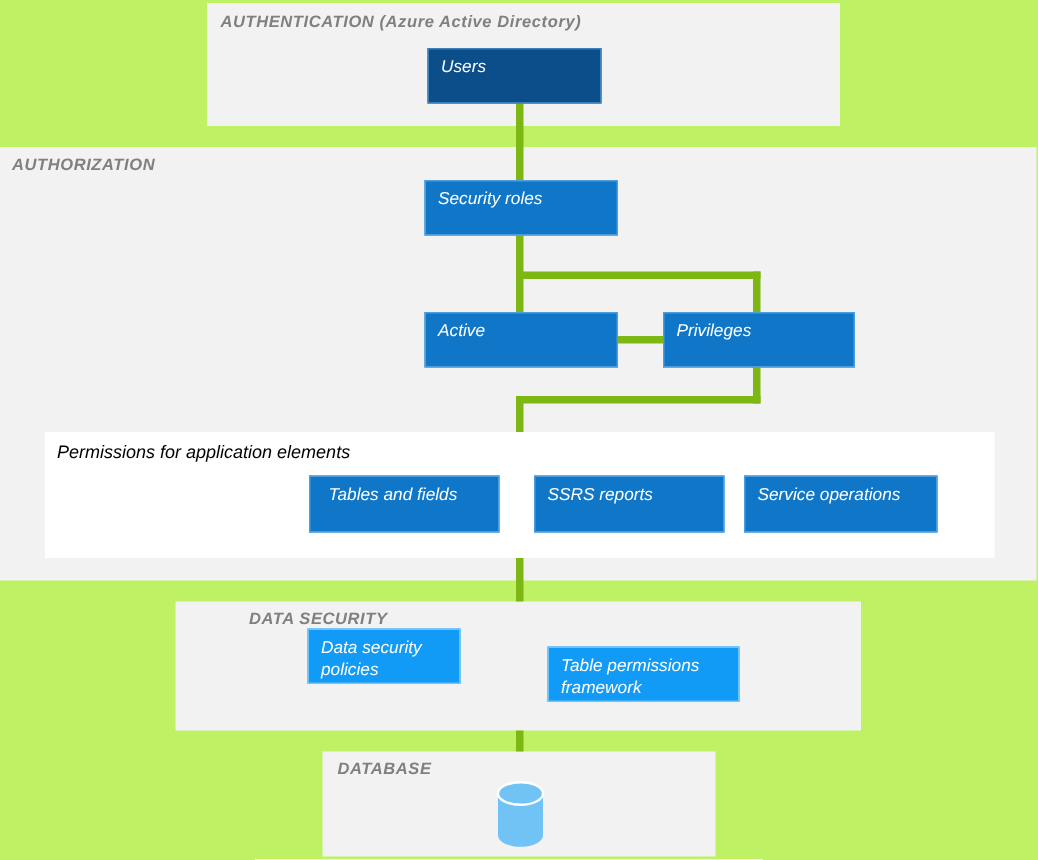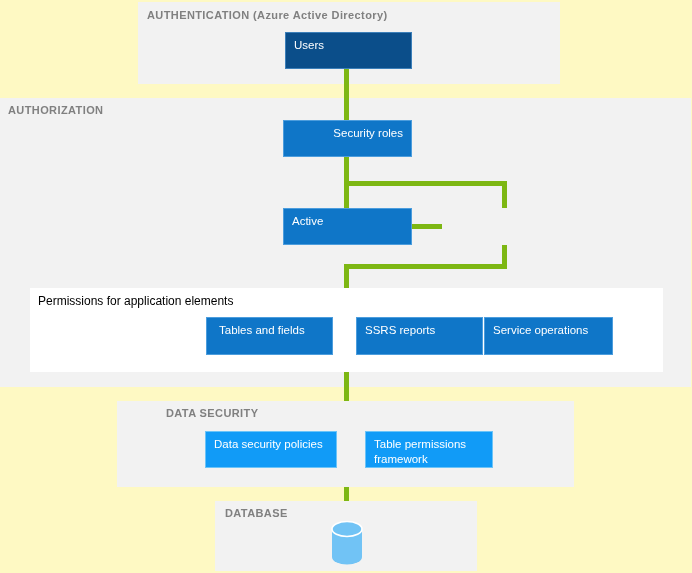--- a/index.html
+++ b/index.html
@@ -1,19 +1,20 @@
 <!DOCTYPE html>
 <html><head>
 <meta charset="utf-8">
 <style>
   html,body { margin:0; padding:0; background:#ffffff; }
   body { font-family: "Liberation Sans", sans-serif; }
   #canvas {
-    position:relative; width:692px; height:573px; background:#fef9c3;
+    position:relative; width:692px; height:573px; background:#bef264;
     overflow:hidden;
+    font-style:italic;
   }
   .section { position:absolute; background:#F2F2F2; }
   .section-title {
     position:absolute; font-size:11px; font-weight:bold; color:#808080;
     letter-spacing:0.4px; white-space:nowrap;
   }
   .node {
     position:absolute; box-sizing:border-box; color:#ffffff;
     font-size:11.5px; line-height:1.3; padding:5px 8px; overflow:hidden;
   }
@@ -46,35 +47,36 @@
   <div class="conn" style="left:344px; top:157px; width:5px; height:51px;"></div>
   <div class="conn" style="left:344px; top:181px; width:163px; height:5px;"></div>
   <div class="conn" style="left:502px; top:181px; width:5px; height:27px;"></div>
   <div class="conn" style="left:412px; top:224px; width:30px; height:5px;"></div>
   <div class="conn" style="left:502px; top:245px; width:5px; height:24px;"></div>
   <div class="conn" style="left:344px; top:264px; width:163px; height:5px;"></div>
   <div class="conn" style="left:344px; top:264px; width:5px; height:24px;"></div>
   <div class="conn" style="left:344px; top:372px; width:5px; height:29px;"></div>
   <div class="conn" style="left:344px; top:487px; width:5px; height:14px;"></div>
 
-  <div class="node dark" style="left:285px; top:32px; width:127px; height:37px;">Users</div>
+  <div class="node dark" style="left:285px; top:32px; width:116px; height:37px;">Users</div>
 
-  <div class="node med" style="left:283px; top:120px; width:129px; height:37px;text-align:right;">Security roles</div>
+  <div class="node med" style="left:283px; top:120px; width:129px; height:37px;">Security roles</div>
 
   <div class="node med" style="left:283px; top:208px; width:129px; height:37px;">Active</div>
 
+  <div class="node med" style="left:442px; top:208px; width:128px; height:37px;">Privileges</div>
 
   <div class="white-group" style="left:30px; top:288px; width:633px; height:84px;"></div>
   <div class="group-title" style="left:38px; top:294px;">Permissions for application elements</div>
 
   <div class="node med" style="left:206px; top:317px; width:127px; height:38px;padding-left:12px;">Tables and fields</div>
   <div class="node med" style="left:356px; top:317px; width:127px; height:38px;">SSRS reports</div>
-  <div class="node med" style="left:484px; top:317px; width:129px; height:38px;">Service operations</div>
+  <div class="node med" style="left:496px; top:317px; width:129px; height:38px;">Service operations</div>
 
-  <div class="node light" style="left:205px; top:431px; width:132px; height:37px;">Data security policies</div>
+  <div class="node light" style="left:205px; top:419px; width:102px; height:37px;">Data security policies</div>
   <div class="node light" style="left:365px; top:431px; width:128px; height:37px;">Table permissions framework</div>
 
   <div class="cyl" style="left:330px; top:520px; width:34px; height:46px;">
     <svg width="34" height="46" viewBox="0 0 34 46" aria-hidden="true">
       <path d="M2 9 L2 37 A15 7.5 0 0 0 32 37 L32 9 Z" fill="#71C3F5"></path>
       <ellipse cx="17" cy="9" rx="15" ry="7.5" fill="#71C3F5" stroke="#FFFFFF" stroke-width="1.6"></ellipse>
     </svg>
   </div>
 
 </div>

